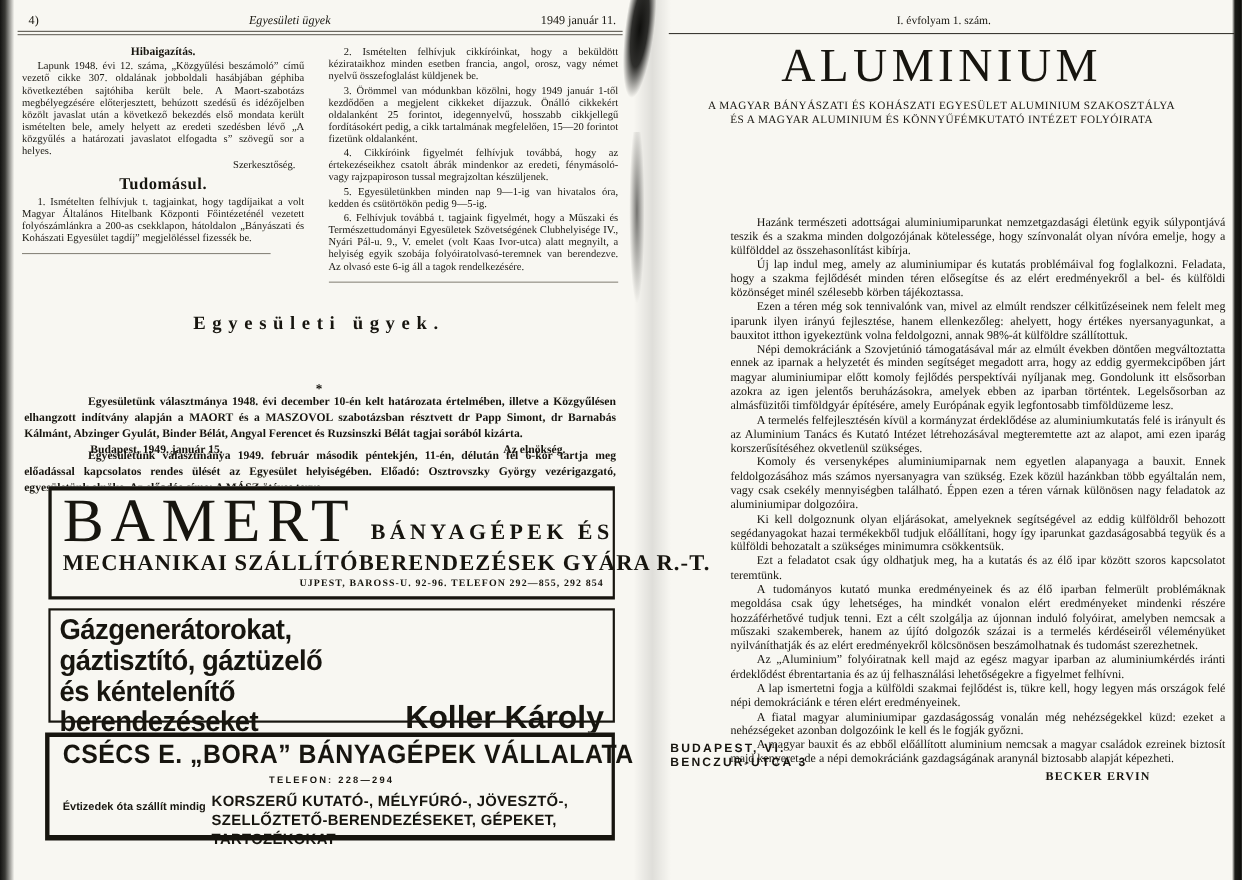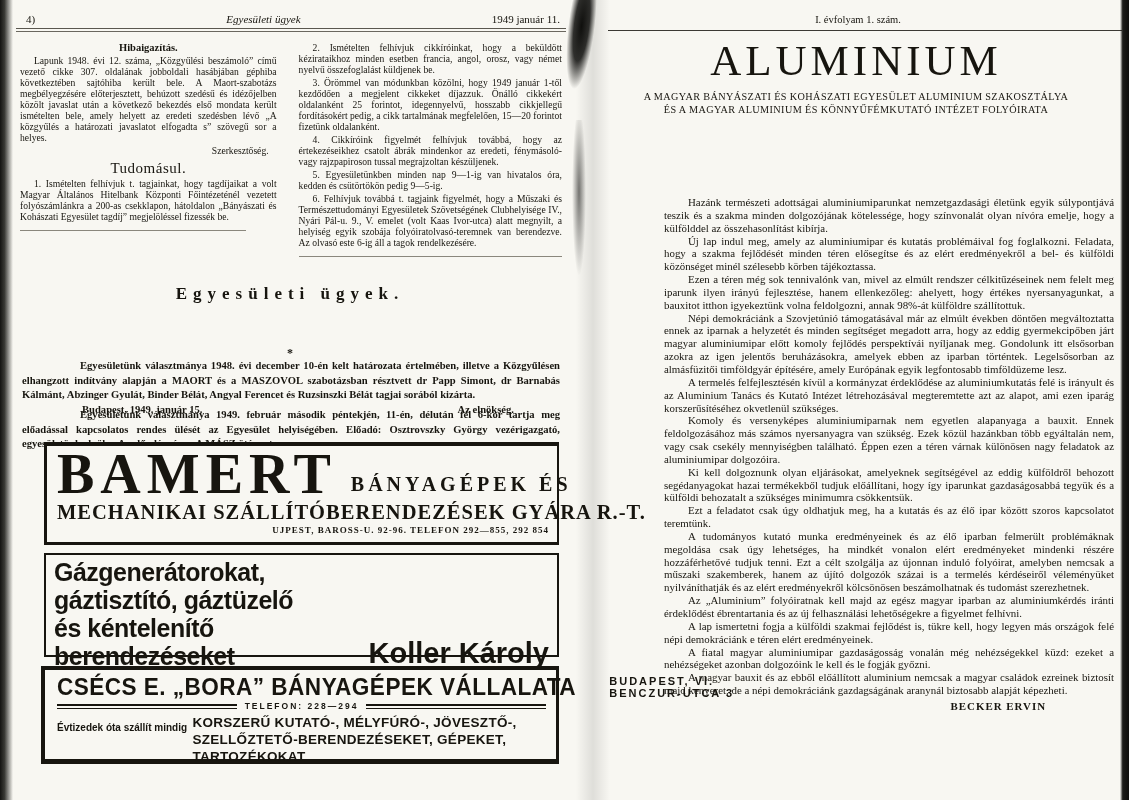--- a/index.html
+++ b/index.html
@@ -31,41 +31,41 @@
   .lp-header .run-title { font-style:italic; }
   .rule-double { position:absolute; top:28px; left:2px; right:0; height:4px;
     border-top:1px solid #5a574f; border-bottom:1px solid #6a675f; }
 
   .columns { position:absolute; top:42px; left:6px; right:4px; display:flex; gap:22px; }
   .col { font-size:9.6px; line-height:11px; text-align:justify; }
   .col1 { width:263px; }
   .col2 { width:270px; }
   .col p { text-indent:14px; margin-bottom:2px; }
   .h-small { font-size:10.5px; font-weight:bold; text-align:center; text-indent:0; margin-bottom:2px; }
-  .h-big { font-size:15px; font-weight:normal; text-align:center; text-indent:0; margin:7px 0 4px 0; letter-spacing:0.5px; }
+  .h-big { font-size:15px; font-weight:bold; text-align:center; text-indent:0; margin:7px 0 4px 0; letter-spacing:0.5px; }
   .sig-right { text-align:right; text-indent:0 !important; padding-right:8px; }
   .rule-thin { border-top:1px solid #8a877d; margin-top:8px; }
   .col1 .rule-thin { width:88%; }
 
   .section-title { position:absolute; top:284px; left:0; right:0; text-align:center;
     font-size:17px; font-weight:bold; letter-spacing:6px; }
   .sect-p { position:absolute; left:8px; right:6px; font-size:10.6px; font-weight:bold;
     line-height:14.6px; text-align:justify; text-indent:58px;margin-top:48px; }
   .sect-p1 { top:311px; }
   .star { position:absolute; top:346px; left:0; right:0; text-align:center; font-size:12px; font-weight:bold; }
   .sect-p2 { top:360px; }
   .date-row { position:absolute; top:404px; left:68px; right:52px; display:flex;
     justify-content:space-between; font-size:10.6px; font-weight:bold; }
 
   
   .ad { position:absolute; background:#f8f7f2; }
   .ad-bamert { top:442px; left:30px; width:515px; height:103px;
     border:solid #17150f; border-width:4px 2px 3px 3px; padding:2px 8px 0 10px; }
   .bamert-row { display:flex; align-items:flex-end; }
-  .bamert-name { font-size:56px; line-height:52px; font-weight:bold; letter-spacing:6px; }
+  .bamert-name { font-size:56px; line-height:52px; font-weight:normal; letter-spacing:6px; }
   .bamert-tag1 { font-size:20px; font-weight:bold; letter-spacing:4px; margin:0 0 4px 14px; white-space:nowrap; }
   .bamert-tag2 { font-size:20.5px; font-weight:bold; letter-spacing:1px; white-space:nowrap; margin-top:1px; }
   .bamert-addr { font-size:9px; font-weight:bold; text-align:right; letter-spacing:1px; margin-top:1px; }
 
   .ad-koller { top:553px; left:30px; width:515px; height:104px;
     border:2px solid #17150f; padding:3px 8px 16px 8px;
     font-family:"Liberation Sans","DejaVu Sans",sans-serif; }
   .koller-top { display:flex; justify-content:space-between; }
   .koller-head { font-weight:bold; font-size:26px; line-height:28px; letter-spacing:-0.5px; transform:scaleX(0.96); transform-origin:left; }
   .koller-name { font-weight:bold; font-size:29px; line-height:30px; align-self:flex-end; white-space:nowrap; margin-bottom:2px; }
@@ -74,21 +74,21 @@
   .koller-office { align-self:flex-end; }
   .koller-addr { font-family:"Liberation Serif",serif; font-weight:bold; font-size:15px;
     letter-spacing:1.5px; text-align:center; padding-left:150px; margin-top:2px; white-space:nowrap; }
 
   .ad-csecs { top:666px; left:27px; width:518px; height:98px;
     border:solid #17150f; border-width:4px 3px 5px 4px; padding:4px 10px 0 12px;
     font-family:"Liberation Sans","DejaVu Sans",sans-serif; }
   .csecs-top { display:flex; align-items:center; }
   .csecs-name { font-weight:bold; font-size:24px; line-height:26px; letter-spacing:0.5px; transform:scaleX(0.94); transform-origin:left; white-space:nowrap; }
   .csecs-city { font-size:11px; line-height:12px; letter-spacing:2px; font-weight:bold; margin-left:auto; text-align:left; white-space:nowrap; }
-  .tel-row { display:flex; align-items:center; margin:1px 0 3px 0; }
+  .tel-row { display:flex; align-items:center; margin:1px 0 3px 0;flex-direction:column; }
   .tel-line { flex:1; height:5px; border-top:2px solid #17150f; border-bottom:1px solid #17150f; }
   .tel-text { font-size:8.5px; font-weight:bold; letter-spacing:2px; padding:0 8px; }
   .csecs-bottom { display:flex; }
   .csecs-slogan { font-size:10px; font-weight:bold; width:165px; padding-top:8px; white-space:nowrap; }
   .csecs-products { font-weight:bold; font-size:13.5px; line-height:17px; letter-spacing:0.3px; }
 
   
   .rp-header { position:absolute; top:14px; left:0; right:10px; text-align:center; font-size:10.5px; }
   .rp-rule { position:absolute; top:30px; left:4px; right:0; border-top:1.5px solid #3c3a34; }
   .rp-title { position:absolute; top:36px; left:0; right:14px; text-align:center;

